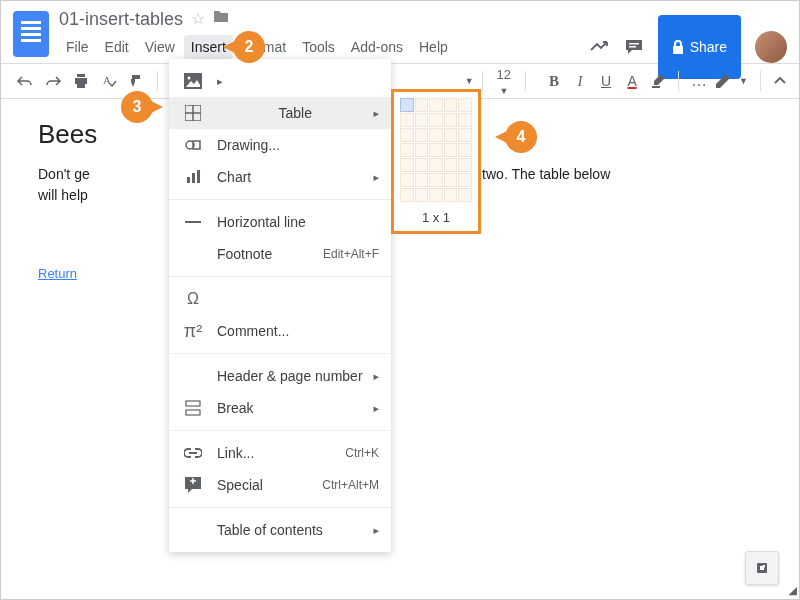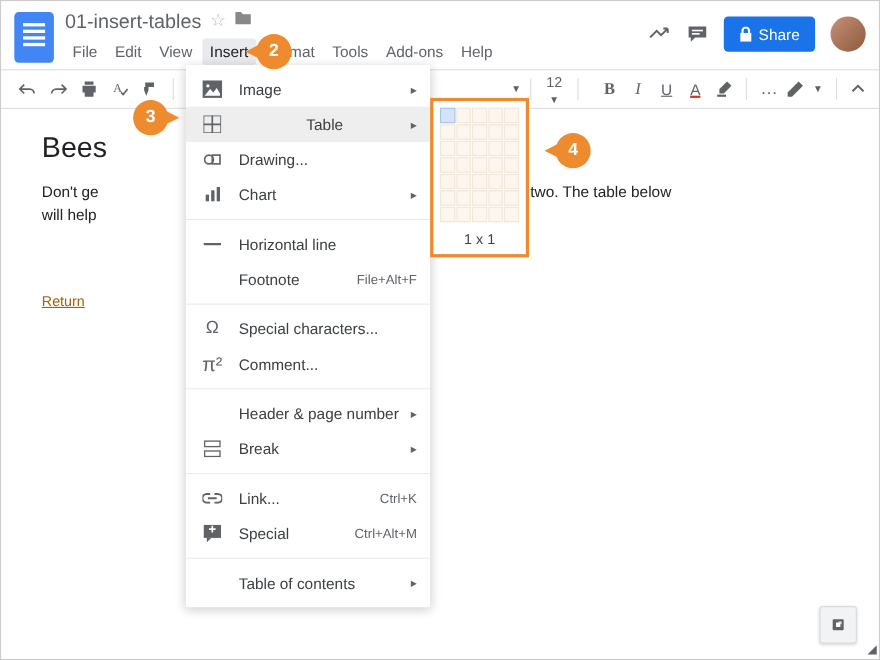--- a/index.html
+++ b/index.html
@@ -12,39 +12,39 @@
   .title-area { flex: 1; }
   .doc-title-row { display: flex; align-items: flex-start; gap: 8px; height: 22px; }
   .doc-title { font-size: 18px; color: #5f6368; }
   .star-icon { color: #bbb; font-size: 16px; }
   .folder-icon { color: #888; font-size: 15px; }
   .menubar { display: flex; gap: 2px; margin-top: 4px; font-size: 14px; color: #5f6368; }
   .menu-item { padding: 4px 7px; border-radius: 3px; cursor: pointer; }
   .menu-item.active { background: #e8eaed; color: #202124; }
   .header-right { display: flex; align-items: center; gap: 14px; margin-top: 6px; }
   .line-icon, .comment-icon { color: #5f6368; font-size: 18px; }
-  .share-btn { background: #1a73e8; color: #fff; border: none; border-radius: 4px; padding: 8px 14px; font-size: 14px; font-weight: 500; display: flex; align-items: center; gap: 6px; cursor: pointer; }
+  .share-btn { background: #1a73e8; color: #fff; border: none; border-radius: 4px; padding: 24px 14px; font-size: 14px; font-weight: 500; display: flex; align-items: center; gap: 6px; cursor: pointer; }
   .lock-icon-inner { font-size: 14px; }
   .avatar { width: 32px; height: 32px; border-radius: 50%; background: linear-gradient(135deg,#c89078,#8b5a3c); }
   
   
   .toolbar { height: 36px; border-top: 1px solid #dadce0; border-bottom: 1px solid #dadce0; display: flex; align-items: center; padding: 0 12px; gap: 4px; color: #5f6368; margin-top: 4px; }
   .tb-btn { width: 24px; height: 24px; display: flex; align-items: center; justify-content: center; font-size: 16px; }
   .tb-sep { width: 1px; height: 20px; background: #dadce0; margin: 0 4px; }
   .tb-dropdown { display: flex; align-items: center; gap: 4px; padding: 0 6px; font-size: 13px; flex-direction: column; }
   .caret { font-size: 9px; color: #5f6368; }
   .toolbar-right { margin-left: auto; display: flex; align-items: center; gap: 8px; }
   .pen-icon { font-size: 16px; }
   .chev-up { font-size: 14px; }
   
   
   .doc-body { padding: 20px 37px; position: relative; }
   .doc-h1 { font-size: 26px; font-weight: 400; color: #202124; margin-bottom: 14px; }
   .doc-p { font-size: 14px; line-height: 1.5; }
-  .doc-link { color: #a16207; text-decoration: underline; margin-top: 60px; display: inline-block; }
+  .doc-link { color: #3b82f6; text-decoration: underline; margin-top: 60px; display: inline-block; }
   
   
   .dropdown { position: absolute; left: 168px; top: 58px; width: 222px; background: #fff; box-shadow: 0 2px 10px rgba(0,0,0,.2); border-radius: 2px; padding: 6px 0; z-index: 20; }
   .dd-item { display: flex; align-items: center; height: 32px; padding: 0 12px; font-size: 14px; color: #3c4043; cursor: pointer; position: relative; }
   .dd-item.highlighted { background: #eeeeee; text-align: center; }
   .dd-icon { width: 24px; display: flex; justify-content: center; margin-right: 12px; color: #5f6368; font-size: 16px; }
   .dd-label { flex: 1; }
   .dd-arrow { font-size: 11px; color: #5f6368; }
   .dd-shortcut { font-size: 12px; color: #5f6368; }
   .dd-divider { height: 1px; background: #e8eaed; margin: 6px 0; }
@@ -212,21 +212,20 @@
 
 <div class="dropdown" id="insert-menu">
     <div class="dd-item">
       <span class="dd-icon">
         <svg width="18" height="16" viewBox="0 0 18 16">
           <rect width="18" height="16" fill="#5f6368"></rect>
           <circle cx="5" cy="5" r="1.5" fill="#fff"></circle>
           <path fill="#fff" d="M2 14l5-6 3 3 3-4 3 5v2z"></path>
         </svg>
       </span>
-      <span class="dd-label">Image</span>
       <span class="dd-arrow">▸</span>
     </div>
     <div class="dd-item highlighted">
       <span class="dd-icon">
         <svg width="16" height="16" viewBox="0 0 16 16">
           <rect width="16" height="16" fill="none" stroke="#5f6368" stroke-width="1.5"></rect>
           <line x1="8" y1="0" x2="8" y2="16" stroke="#5f6368" stroke-width="1.5"></line>
           <line x1="0" y1="8" x2="16" y2="8" stroke="#5f6368" stroke-width="1.5"></line>
         </svg>
       </span>
@@ -258,28 +257,27 @@
       <span class="dd-icon">
         <svg width="16" height="4" viewBox="0 0 16 4">
           <line x1="0" y1="2" x2="16" y2="2" stroke="#5f6368" stroke-width="2"></line>
         </svg>
       </span>
       <span class="dd-label">Horizontal line</span>
     </div>
     <div class="dd-item">
       <span class="dd-icon"></span>
       <span class="dd-label">Footnote</span>
-      <span class="dd-shortcut">File+Alt+F</span>
+      <span class="dd-shortcut">Edit+Alt+F</span>
     </div>
     <div class="dd-divider"></div>
     <div class="dd-item">
       <span class="dd-icon">
         <span style="font-size:16px;">Ω</span>
       </span>
-      <span class="dd-label">Special characters...</span>
     </div>
     <div class="dd-item">
       <span class="dd-icon">
         <span style="font-size:18px;">π²</span>
       </span>
       <span class="dd-label">Comment...</span>
     </div>
     <div class="dd-divider"></div>
     <div class="dd-item">
       <span class="dd-icon"></span>

